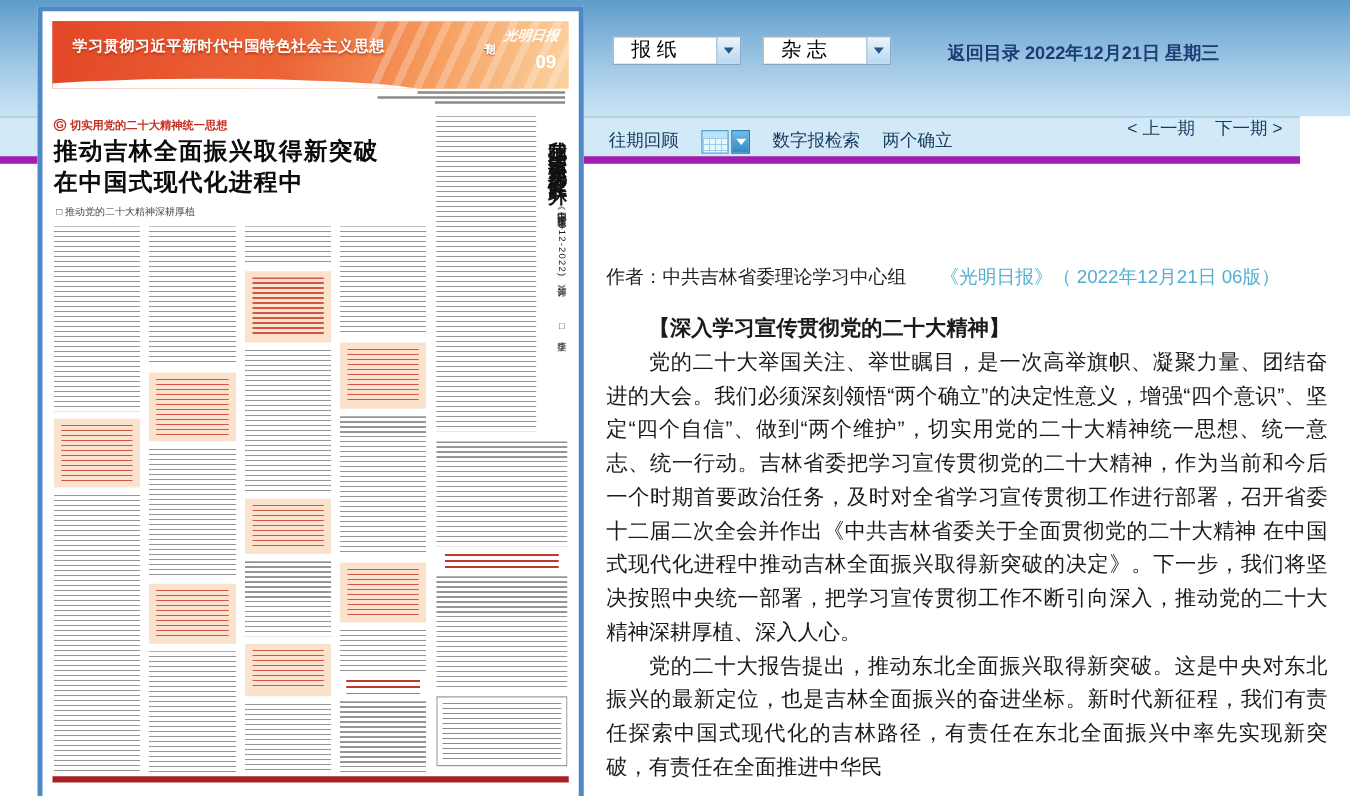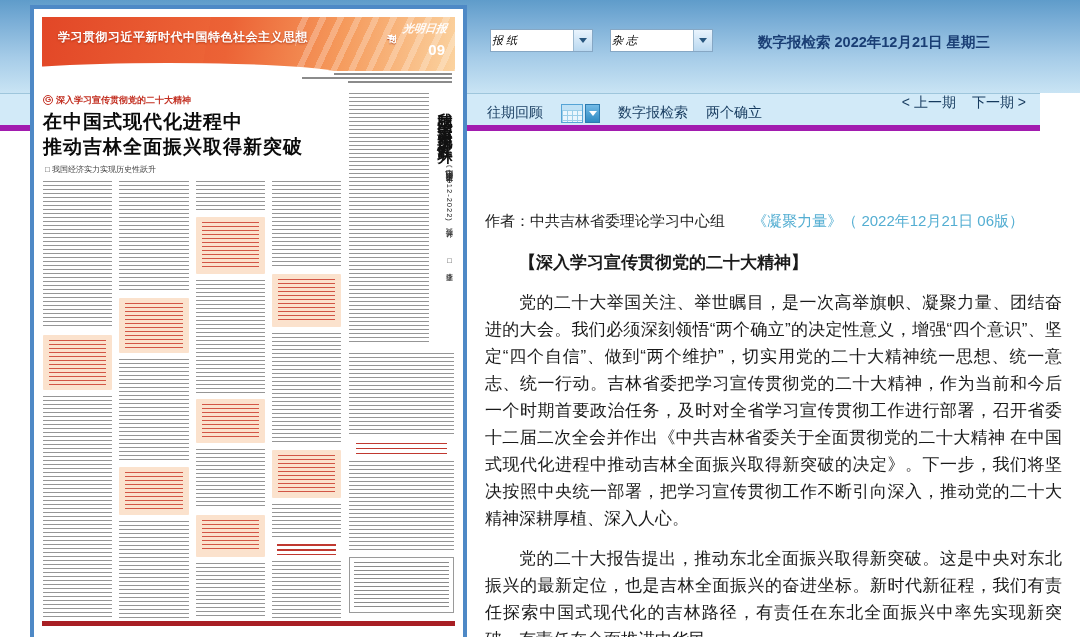--- a/index.html
+++ b/index.html
@@ -23,38 +23,38 @@
       repeating-linear-gradient(to right,#9ccfe9 0 1px, rgba(0,0,0,0) 1px 5px),
       repeating-linear-gradient(to bottom,#9ccfe9 0 1px, rgba(0,0,0,0) 1px 5px),#eaf6fd; }
   .cal-btn { width:15px; height:19px; margin-left:2px; border:1px solid #2a7ab0;
     background:linear-gradient(#72bae6,#2e8ac2); display:flex; align-items:center; justify-content:center; }
   .tri-down-w { width:0; height:0; border-left:4px solid rgba(0,0,0,0);
     border-right:4px solid rgba(0,0,0,0); border-top:5px solid #fff; }
 
   
   .xp-select { position:absolute; top:29px; width:103px; height:23px; background:#fff;
     border:1px solid #86a7c4; display:flex; align-items:stretch; cursor:pointer; }
-  .xp-select .val { flex:1; font-size:11px; color:#000; display:flex; align-items:center; padding-left:1px;font-style:italic; }
+  .xp-select .val { flex:1; font-size:16px; color:#000; display:flex; align-items:center; padding-left:14px; }
   .xp-select .btn { width:19px; border-left:1px solid #9db9cf;
     background:linear-gradient(#eaf4fd,#b9d8f0); display:flex; align-items:center; justify-content:center; }
   .tri-down-b { width:0; height:0; border-left:4px solid rgba(0,0,0,0);
     border-right:4px solid rgba(0,0,0,0); border-top:5px solid #28567e; }
 
   .issue-info { position:absolute; left:758px; top:33px; font-size:14.5px; font-weight:bold; color:#1a3e74; }
 
   
   .content { position:absolute; left:485px; top:170px; width:577px; color:#1a1a1a; }
   .content h1 { margin-top:10px; font-size:24px; line-height:33px; font-weight:bold;
     color:#000; text-align:center; letter-spacing:0.5px; white-space:nowrap; }
   .meta { margin-top:42px; display:flex; font-size:15px; }
   .meta .author { color:#222; }
   .meta .source { margin-left:auto; margin-right:38px; color:#54aed2; }
   .bodytext { font-size:17px; line-height:27px; text-align:justify; }
   .section-tag { margin-top:18px; font-weight:bold; text-indent:2em; }
-  .bodytext p { margin-top:13px; text-indent:2em; }
+  .bodytext p { margin-top:0; text-indent:2em; }
 
   
   .paper-frame { position:absolute; left:30px; top:5px; width:437px; height:720px;
     border:4px solid #4e89c6; background:#fff; }
   .page { position:relative; width:100%; height:100%; padding:6px 7px; overflow:hidden; }
 
   .banner { position:relative; height:54px; margin:2px 1px 0; overflow:hidden;
     background:linear-gradient(100deg,#e24727 0%,#ec6336 40%,#f2885000 0),
                linear-gradient(100deg,#e24727 0%,#ec6336 45%,#f59a5c 72%,#fbd3a0 100%); }
   .banner::before { content:""; position:absolute; right:-30px; top:-22px; width:190px; height:80px;
@@ -117,21 +117,21 @@
       <span class="btn">
           <span class="tri-down-b"></span>
         </span>
     </div>
     <div class="xp-select" style="left:610px;justify-content:flex-end;">
       <span class="val">杂 志</span>
       <span class="btn">
           <span class="tri-down-b"></span>
         </span>
     </div>
-    <div class="issue-info">数字报检索 2022年12月21日 星期三</div>
+    <div class="issue-info">返回目录 2022年12月21日 星期三</div>
   </div>
 
   <div class="navbar">
     <div class="nav-left">
       <span class="nav-link">往期回顾</span>
       <span class="cal-group">
         <span class="cal"></span>
         <span class="cal-btn">
             <span class="tri-down-w"></span>
           </span>
@@ -141,21 +141,21 @@
     </div>
     <div class="nav-right">
       <span class="nav-link">&lt; 上一期</span>
       <span class="nav-link">下一期 &gt;</span>
     </div>
   </div>
 
   <div class="content">
     <div class="meta">
       <span class="author">作者：中共吉林省委理论学习中心组</span>
-      <span class="source">《凝聚力量》（ 2022年12月21日 06版）</span>
+      <span class="source">《光明日报》（ 2022年12月21日 06版）</span>
     </div>
     <div class="bodytext">
       <div class="section-tag">【深入学习宣传贯彻党的二十大精神】</div>
       <p>党的二十大举国关注、举世瞩目，是一次高举旗帜、凝聚力量、团结奋进的大会。我们必须深刻领悟“两个确立”的决定性意义，增强“四个意识”、坚定“四个自信”、做到“两个维护”，切实用党的二十大精神统一思想、统一意志、统一行动。吉林省委把学习宣传贯彻党的二十大精神，作为当前和今后一个时期首要政治任务，及时对全省学习宣传贯彻工作进行部署，召开省委十二届二次全会并作出《中共吉林省委关于全面贯彻党的二十大精神 在中国式现代化进程中推动吉林全面振兴取得新突破的决定》。下一步，我们将坚决按照中央统一部署，把学习宣传贯彻工作不断引向深入，推动党的二十大精神深耕厚植、深入人心。</p>
       <p>党的二十大报告提出，推动东北全面振兴取得新突破。这是中央对东北振兴的最新定位，也是吉林全面振兴的奋进坐标。新时代新征程，我们有责任探索中国式现代化的吉林路径，有责任在东北全面振兴中率先实现新突破，有责任在全面推进中华民</p>
     </div>
   </div>
 
   <div class="paper-frame">
     <div class="page">
@@ -171,27 +171,27 @@
         <i style="width:118px;"></i>
         <i style="width:150px;"></i>
         <i style="width:104px;"></i>
       </div>
 
       <div class="paper-body">
 
         <div class="main-art">
           <div class="kicker">
             <span class="kicker-logo">G</span>
-            <span class="kicker-text">深入学习宣传贯彻党的二十大精神</span>
+            <span class="kicker-text">切实用党的二十大精神统一思想</span>
           </div>
           <div class="np-headline">
+            <div>推动吉林全面振兴取得新突破</div>
             <div>在中国式现代化进程中</div>
-            <div>推动吉林全面振兴取得新突破</div>
-          </div>
-          <div class="np-byline">□ 我国经济实力实现历史性跃升</div>
+          </div>
+          <div class="np-byline">□ 推动党的二十大精神深耕厚植</div>
 
           <div class="cols">
             <div class="col">
               <i class="t" style="height:148px;"></i>
               <span class="hlbox" style="height:56px;">
                   <i></i>
                 </span>
               <i class="t" style="height:224px;"></i>
             </div>
             <div class="col">

